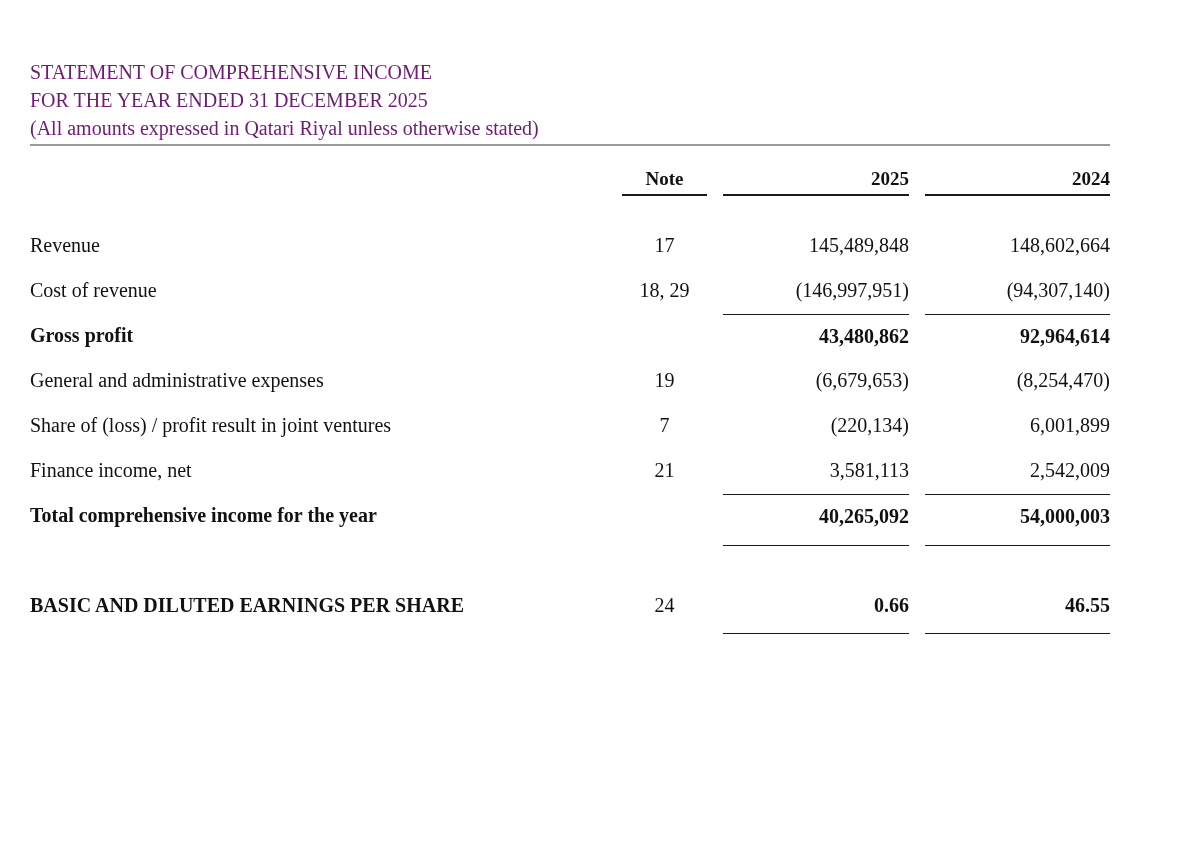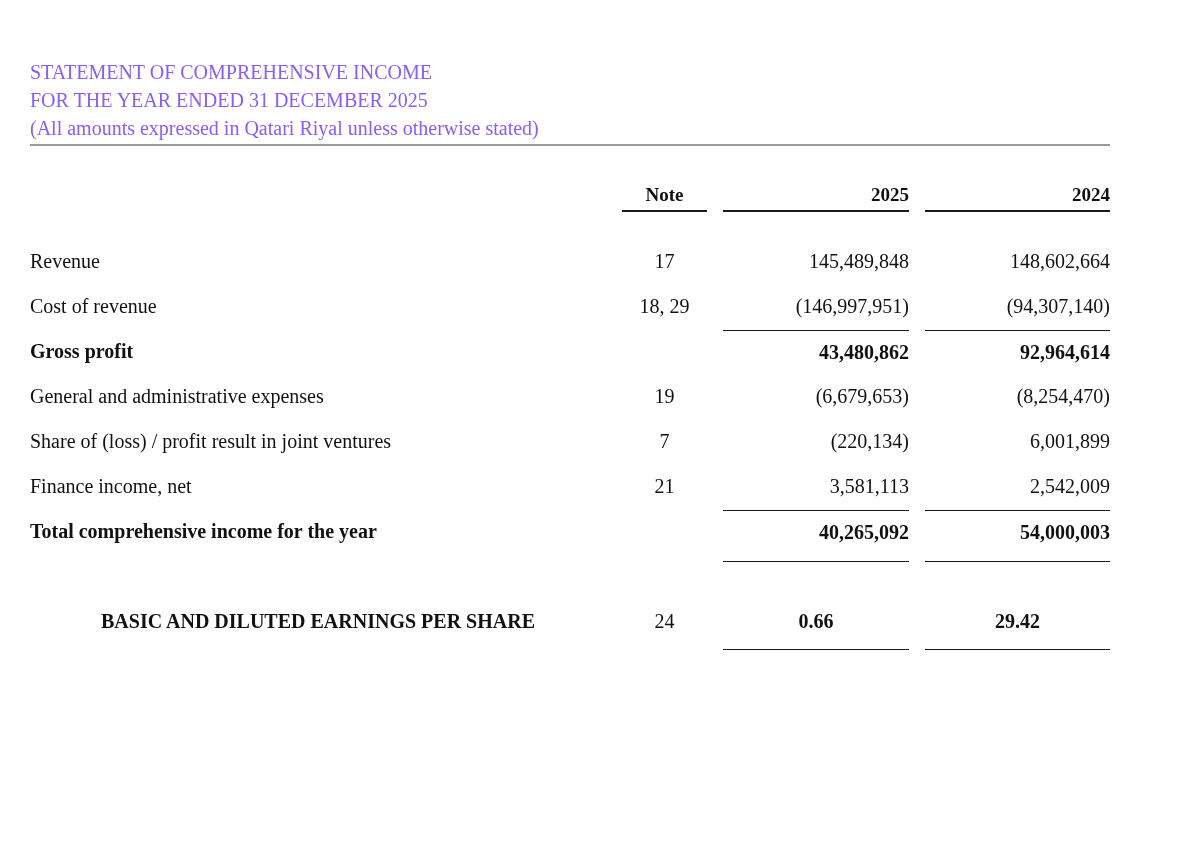--- a/index.html
+++ b/index.html
@@ -10,28 +10,28 @@
     font-family: "Liberation Serif", "DejaVu Serif", serif;
     color: #111111;
   }
   .page {
     box-sizing: border-box;
     width: 1200px; height: 851px;
     padding: 58px 90px 0 30px;
   }
   
   .doc-header {
-    color: #8b5cf6;
+    color: #701a75;
     font-size: 20px;
     line-height: 28px;
     border-bottom: 2px solid #9a9a9a;
     padding-bottom: 2px;
   }
   
-  .table { margin-top: 38px; }
+  .table { margin-top: 22px; }
   .row {
     display: grid;
     grid-template-columns: 1fr 85px 186px 185px;
     column-gap: 16px;
     align-items: stretch;
   }
   .c { box-sizing: border-box; }
   .c.label { text-align: left; }
   .c.note  { text-align: center; }
   .c.val   { text-align: right; }
@@ -52,21 +52,21 @@
   .row.subtotal { font-weight: bold; }
   .row.subtotal .val { border-top: 1.5px solid #1a1a1a; }
 
   .row.total { font-weight: bold; height: 52px; }
   .row.total .val {
     border-top: 1.5px solid #1a1a1a;
     border-bottom: 1.5px solid #1a1a1a;
   }
 
   .row.eps { font-weight: bold; height: 48px; margin-top: 40px; }
-  .row.eps .c { padding-top: 8px; text-align: center; }
+  .row.eps .c { padding-top: 8px; }
   .row.eps .note { font-weight: normal; }
   .row.eps .val { border-bottom: 1.5px solid #1a1a1a; }
 </style>
 </head>
 <body>
 
 <div class="page">
 
   <header class="doc-header">
     <div>STATEMENT OF COMPREHENSIVE INCOME</div>
@@ -130,18 +130,18 @@
     <div class="c label">Total comprehensive income for the year</div>
     <div class="c note"></div>
     <div class="c val">40,265,092</div>
     <div class="c val">54,000,003</div>
   </div>
 
   <div class="row data eps">
     <div class="c label">BASIC AND DILUTED EARNINGS PER SHARE</div>
     <div class="c note">24</div>
     <div class="c val">0.66</div>
-    <div class="c val">29.42</div>
+    <div class="c val">46.55</div>
   </div>
 </div>
   </div>
 
 </div>
 
 </body></html>

